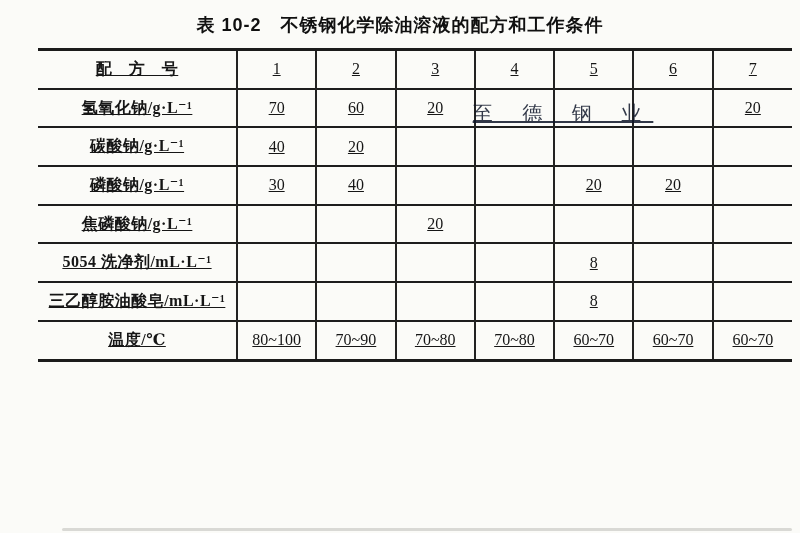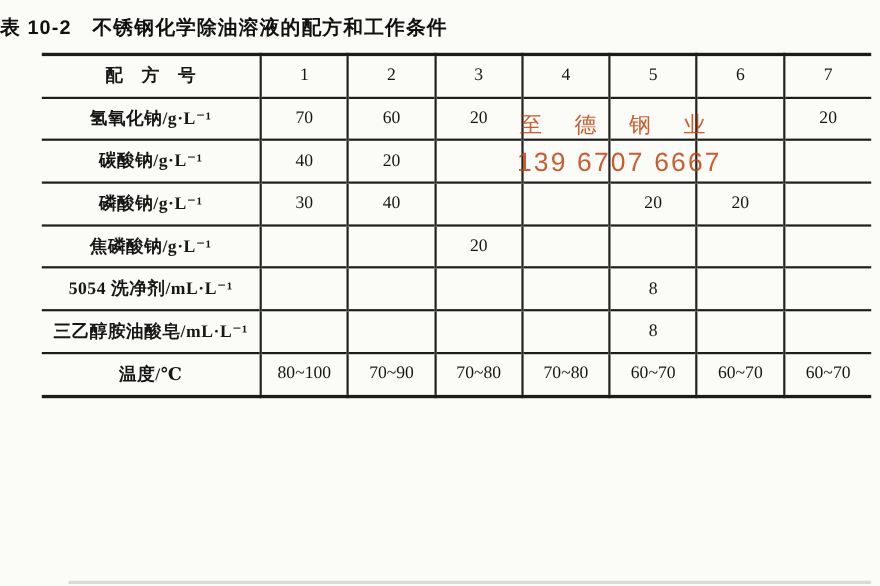--- a/index.html
+++ b/index.html
@@ -13,39 +13,40 @@
     background: #fbfbf8;
     font-family: "Liberation Serif", "DejaVu Serif", serif;
     color: #161616;
     overflow: hidden;
   }
   .page-title {
     position: absolute;
     top: 13px;
     left: 0;
     width: 100%;
-    text-align: left;
+    text-align: center;
     font-family: "Liberation Sans", "DejaVu Sans", sans-serif;
     font-size: 18px;
     font-weight: 700;
     letter-spacing: 1px;
     color: #101010;
   }
   .table-wrap {
     position: absolute;
     left: 38px;
     top: 48px;
     width: 754px;
   }
   table.data-table {
     width: 754px;
     border-collapse: collapse;
     table-layout: fixed;
     border-top: 3px solid #1b1b1b;
     border-bottom: 3px solid #1b1b1b;
+    text-decoration: underline;
   }
   .data-table tr {
     border-bottom: 2px solid #1d1d1d;
   }
   .data-table th,
   .data-table td {
     height: 36.7px;
     padding: 0 2px;
     text-align: center;
     vertical-align: middle;
@@ -198,18 +199,17 @@
         <td class="cell-val">70~80</td>
         <td class="cell-val">70~80</td>
         <td class="cell-val">60~70</td>
         <td class="cell-val">60~70</td>
         <td class="cell-val">60~70</td>
       </tr>
     </tbody>
   </table>
 </div>
 
-<div class="watermark" style="color: #c2410c;">
+<div class="watermark" style="color: #0f172a; text-decoration: underline;">
   <div class="wm-line1">至 德 钢 业</div>
-  <div class="wm-line2">139 6707 6667</div>
 </div>
 
 <div class="scan-artifact"></div>
 
 </body></html>

